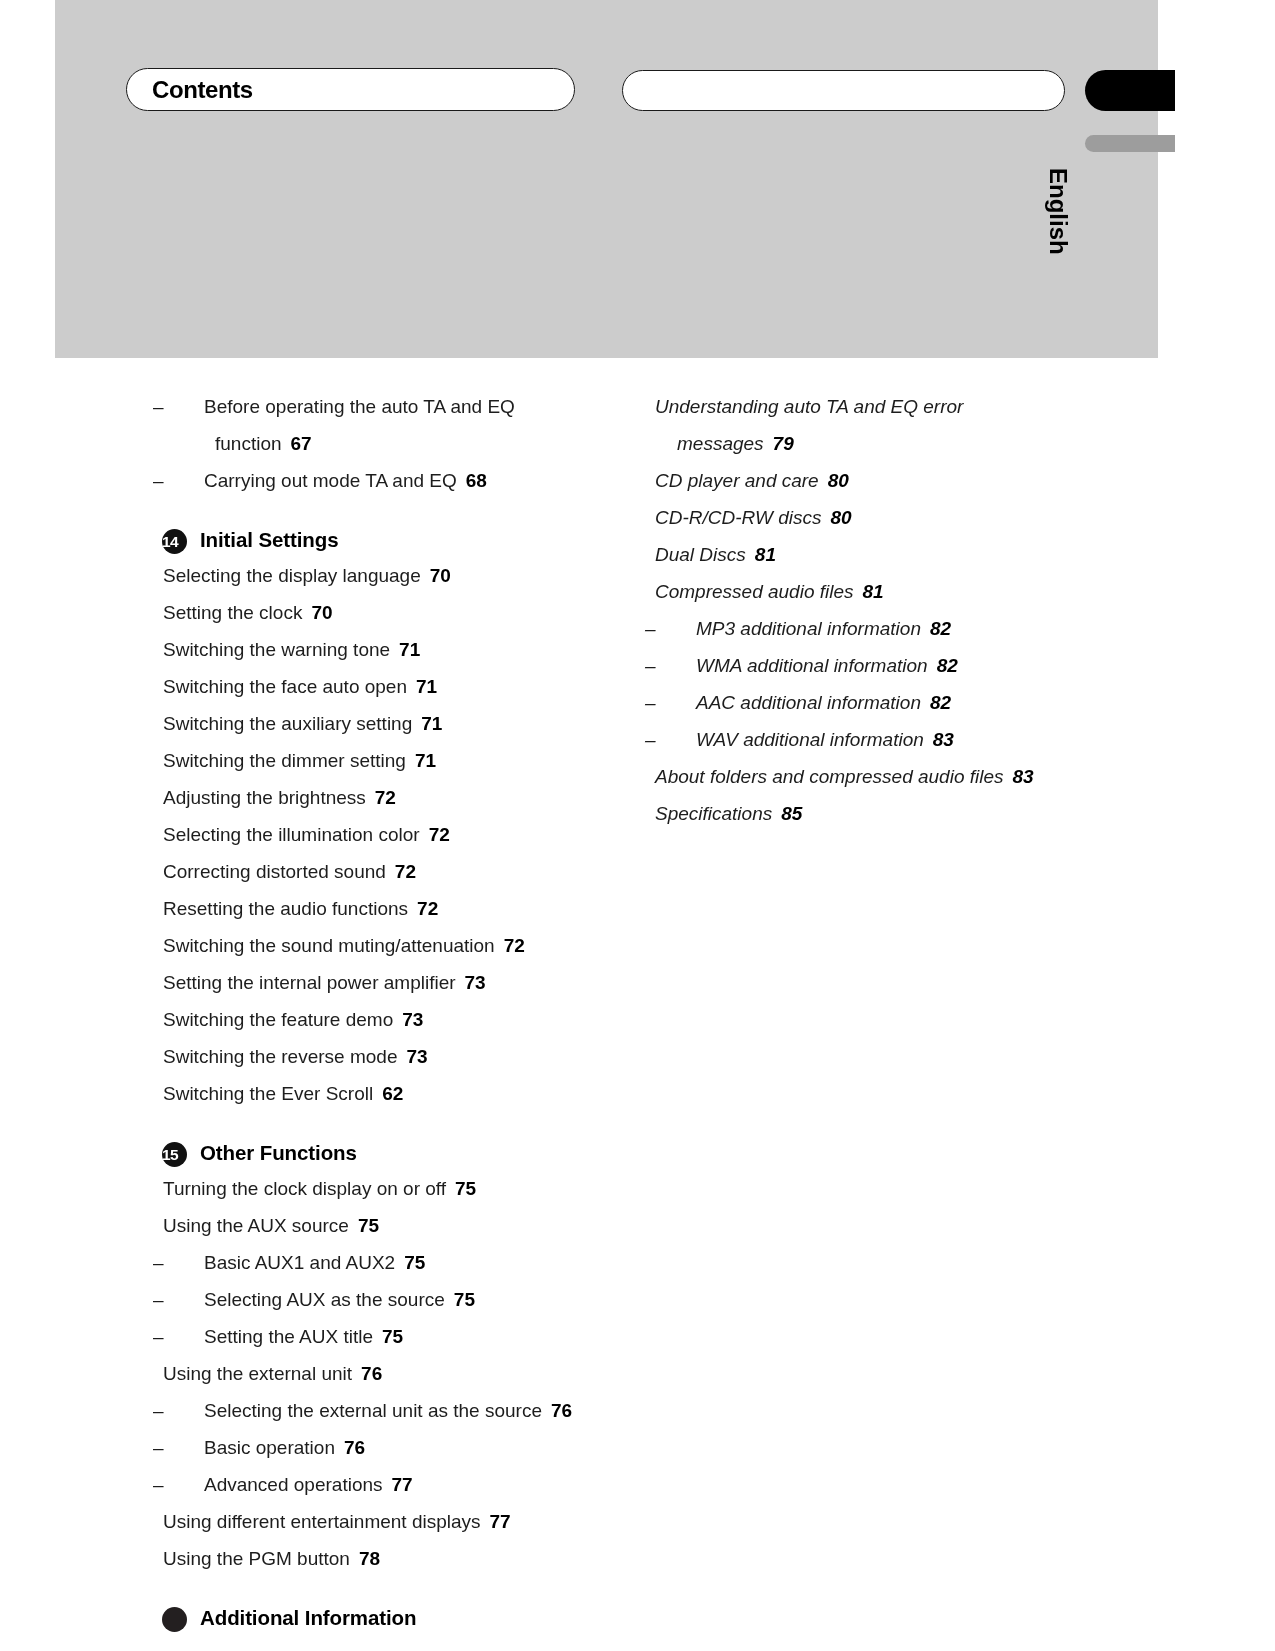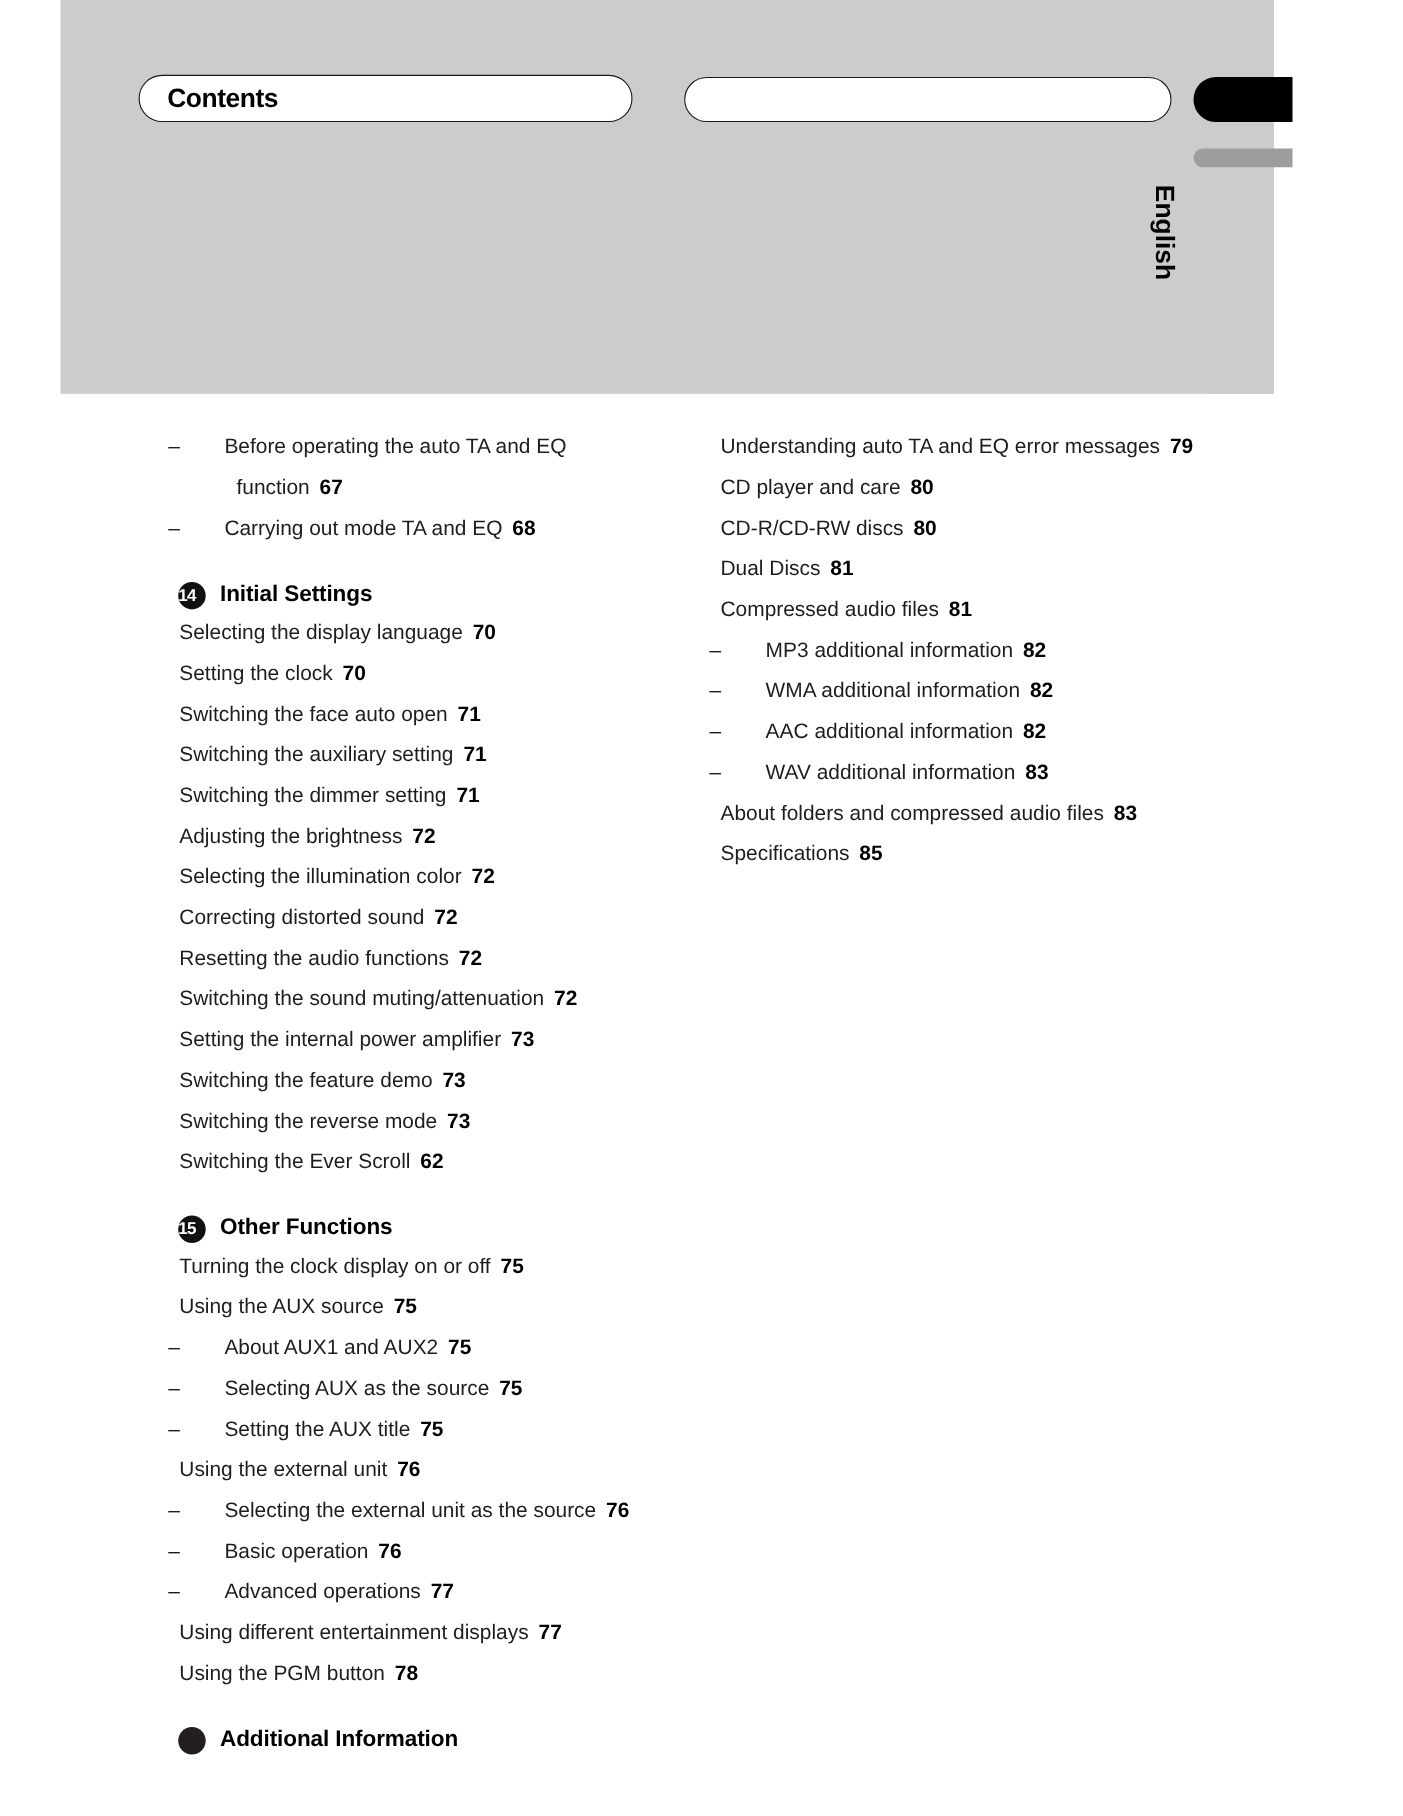--- a/index.html
+++ b/index.html
@@ -104,20 +104,21 @@
     position: absolute;
     left: 163px;
     top: 388px;
     width: 430px;
   }
   #col-right {
     position: absolute;
     left: 655px;
     top: 388px;
     width: 430px;
+    font-style: italic;
   }
 
   
   .entry {
     font-size: 19px;
     color: #1d1d1d;
     line-height: 37px;
     position: relative;
     white-space: normal;
   }
@@ -205,36 +206,37 @@
 <div id="black-tab"></div>
 <div id="grey-tab"></div>
 <div id="lang-label">English</div>
 
 <div id="col-left">
     <div class="entry lvl1"><span class="dash">–</span><span class="txt">Before operating the auto TA and EQ function</span><span class="pg">67</span></div>
     <div class="entry lvl1"><span class="dash">–</span><span class="txt">Carrying out mode TA and EQ</span><span class="pg">68</span></div>
     <div class="section"><span class="badge">14</span><span class="sec-title">Initial Settings</span></div>
     <div class="entry lvl0"><span class="txt">Selecting the display language</span><span class="pg">70</span></div>
     <div class="entry lvl0"><span class="txt">Setting the clock</span><span class="pg">70</span></div>
+    <div class="entry lvl0"><span class="txt">Switching the warning tone</span><span class="pg">71</span></div>
     <div class="entry lvl0"><span class="txt">Switching the face auto open</span><span class="pg">71</span></div>
     <div class="entry lvl0"><span class="txt">Switching the auxiliary setting</span><span class="pg">71</span></div>
     <div class="entry lvl0"><span class="txt">Switching the dimmer setting</span><span class="pg">71</span></div>
     <div class="entry lvl0"><span class="txt">Adjusting the brightness</span><span class="pg">72</span></div>
     <div class="entry lvl0"><span class="txt">Selecting the illumination color</span><span class="pg">72</span></div>
     <div class="entry lvl0"><span class="txt">Correcting distorted sound</span><span class="pg">72</span></div>
     <div class="entry lvl0"><span class="txt">Resetting the audio functions</span><span class="pg">72</span></div>
     <div class="entry lvl0"><span class="txt">Switching the sound muting/attenuation</span><span class="pg">72</span></div>
     <div class="entry lvl0"><span class="txt">Setting the internal power amplifier</span><span class="pg">73</span></div>
     <div class="entry lvl0"><span class="txt">Switching the feature demo</span><span class="pg">73</span></div>
     <div class="entry lvl0"><span class="txt">Switching the reverse mode</span><span class="pg">73</span></div>
     <div class="entry lvl0"><span class="txt">Switching the Ever Scroll</span><span class="pg">62</span></div>
     <div class="section"><span class="badge">15</span><span class="sec-title">Other Functions</span></div>
     <div class="entry lvl0"><span class="txt">Turning the clock display on or off</span><span class="pg">75</span></div>
     <div class="entry lvl0"><span class="txt">Using the AUX source</span><span class="pg">75</span></div>
-    <div class="entry lvl1"><span class="dash">–</span><span class="txt">About AUX1 and AUX2</span><span class="pg">75</span></div>
+    <div class="entry lvl1"><span class="dash">–</span><span class="txt">Basic AUX1 and AUX2</span><span class="pg">75</span></div>
     <div class="entry lvl1"><span class="dash">–</span><span class="txt">Selecting AUX as the source</span><span class="pg">75</span></div>
     <div class="entry lvl1"><span class="dash">–</span><span class="txt">Setting the AUX title</span><span class="pg">75</span></div>
     <div class="entry lvl0"><span class="txt">Using the external unit</span><span class="pg">76</span></div>
     <div class="entry lvl1"><span class="dash">–</span><span class="txt">Selecting the external unit as the source</span><span class="pg">76</span></div>
     <div class="entry lvl1"><span class="dash">–</span><span class="txt">Basic operation</span><span class="pg">76</span></div>
     <div class="entry lvl1"><span class="dash">–</span><span class="txt">Advanced operations</span><span class="pg">77</span></div>
     <div class="entry lvl0"><span class="txt">Using different entertainment displays</span><span class="pg">77</span></div>
     <div class="entry lvl0"><span class="txt">Using the PGM button</span><span class="pg">78</span></div>
     <div class="section"><span class="badge empty"></span><span class="sec-title">Additional Information</span></div>
   </div>

